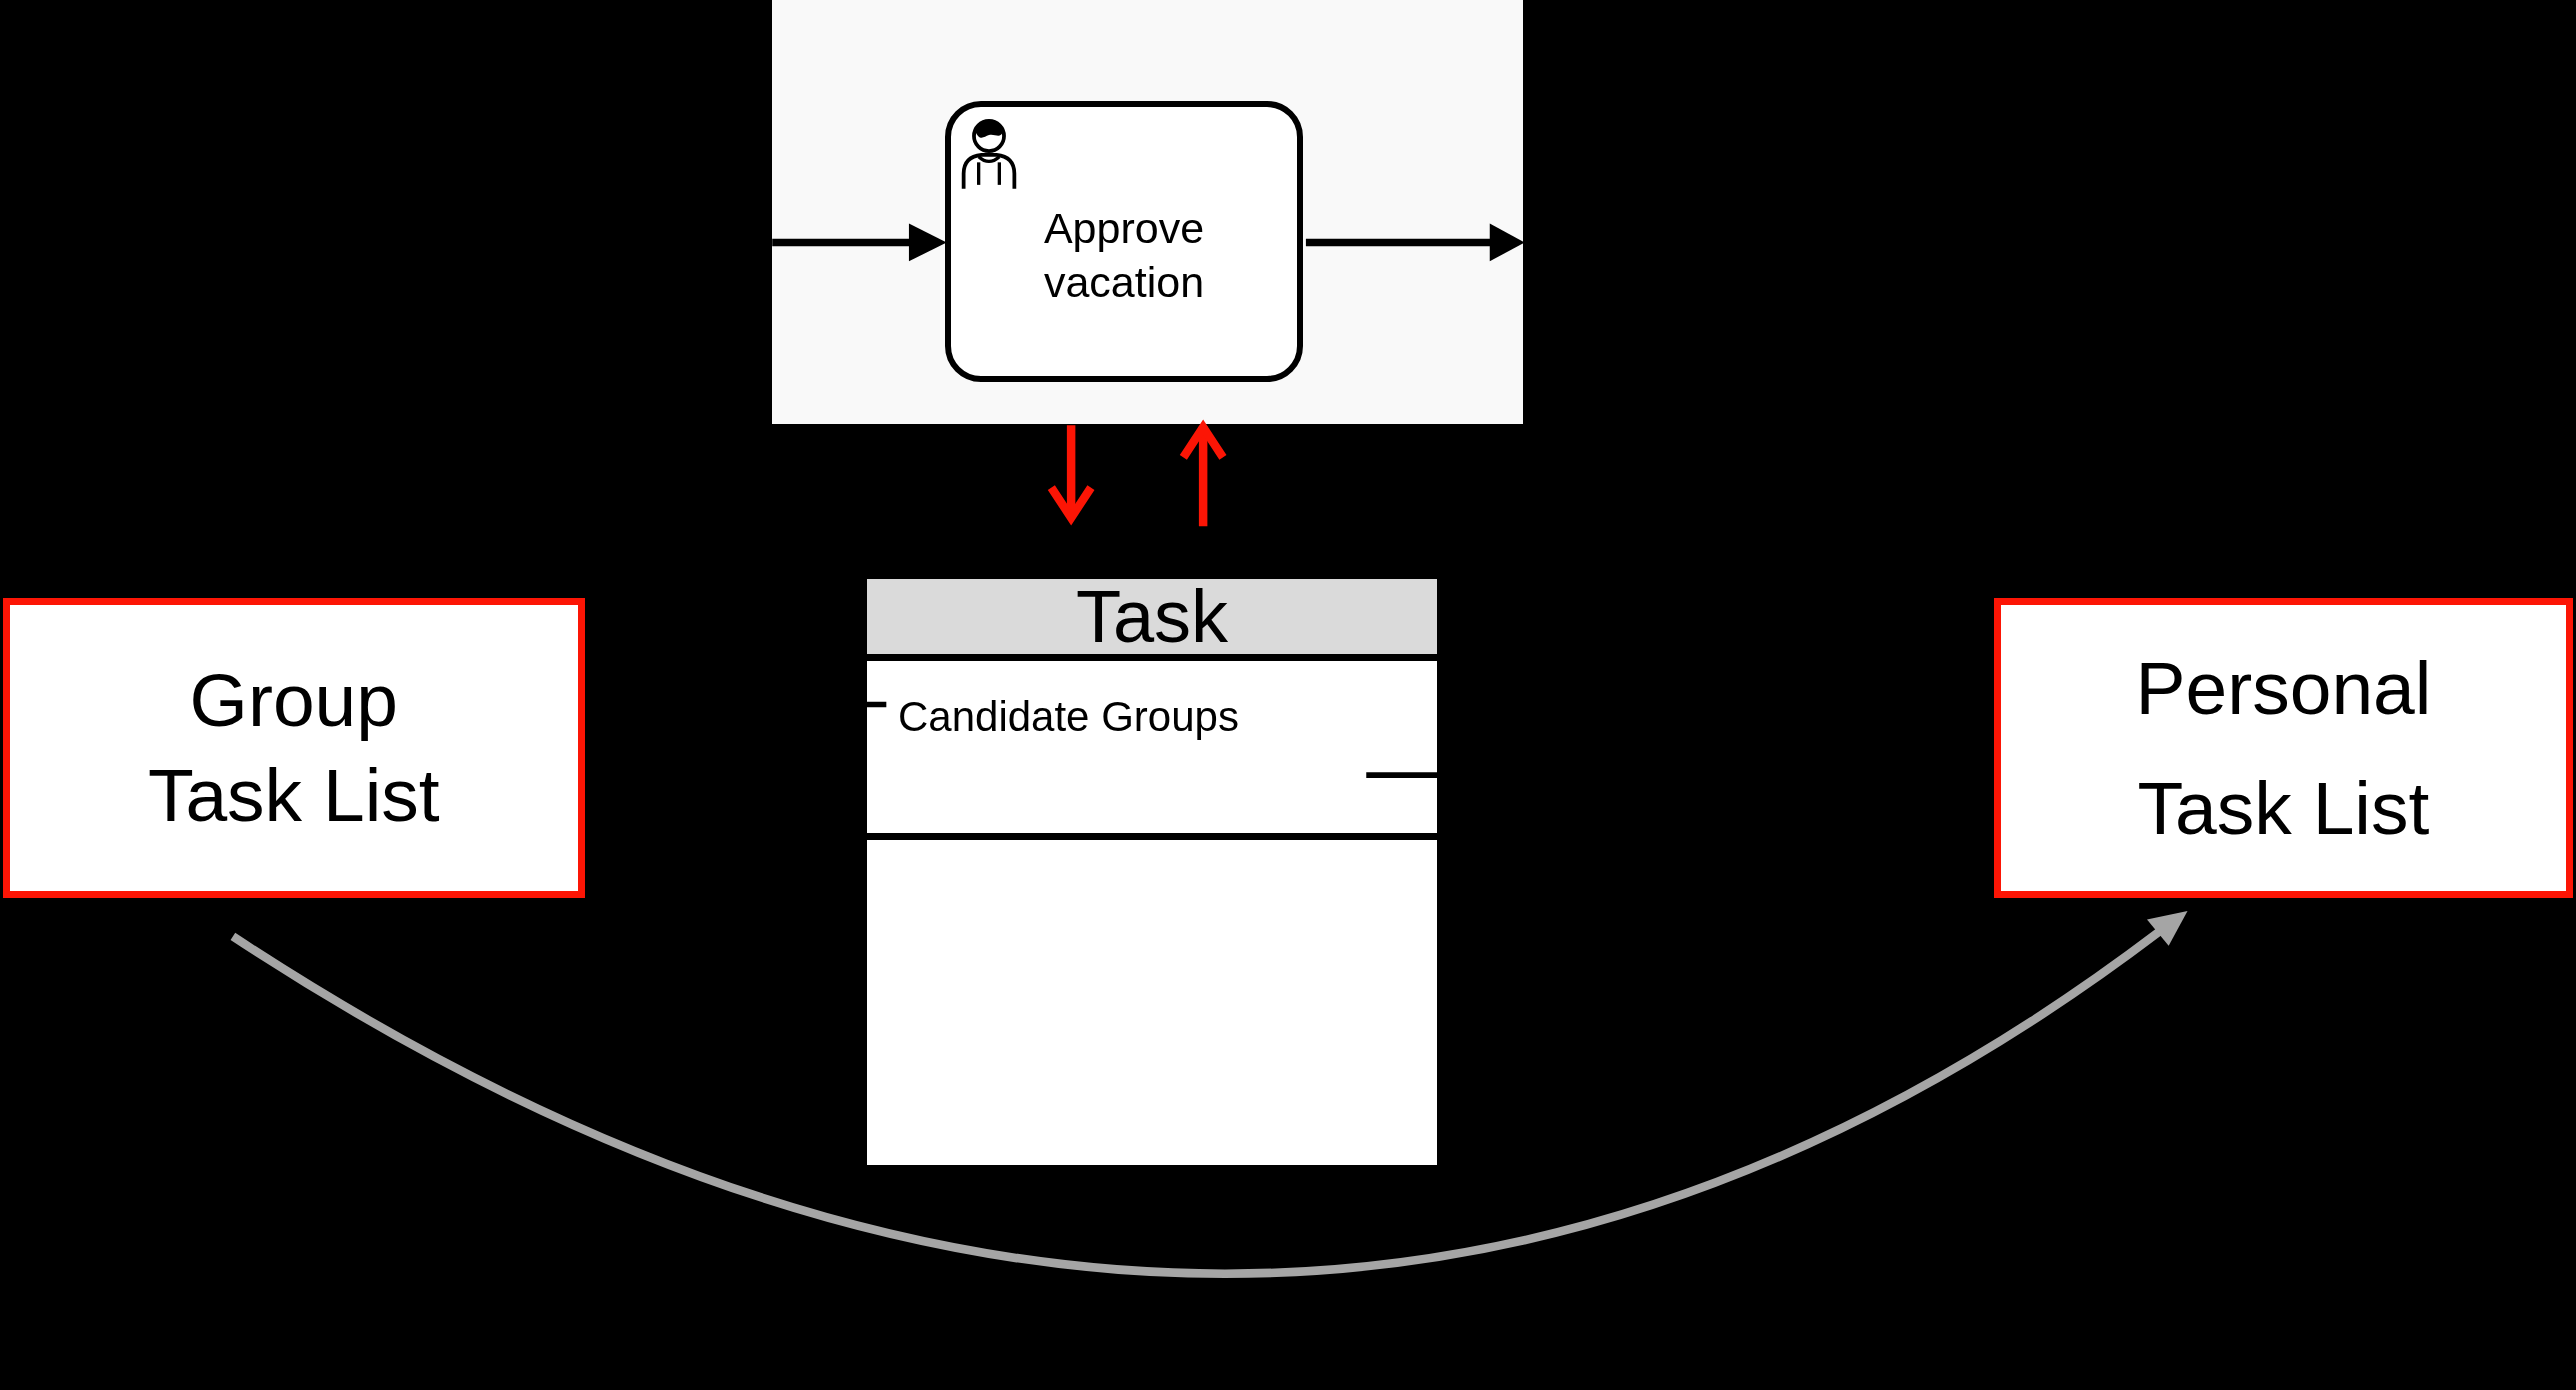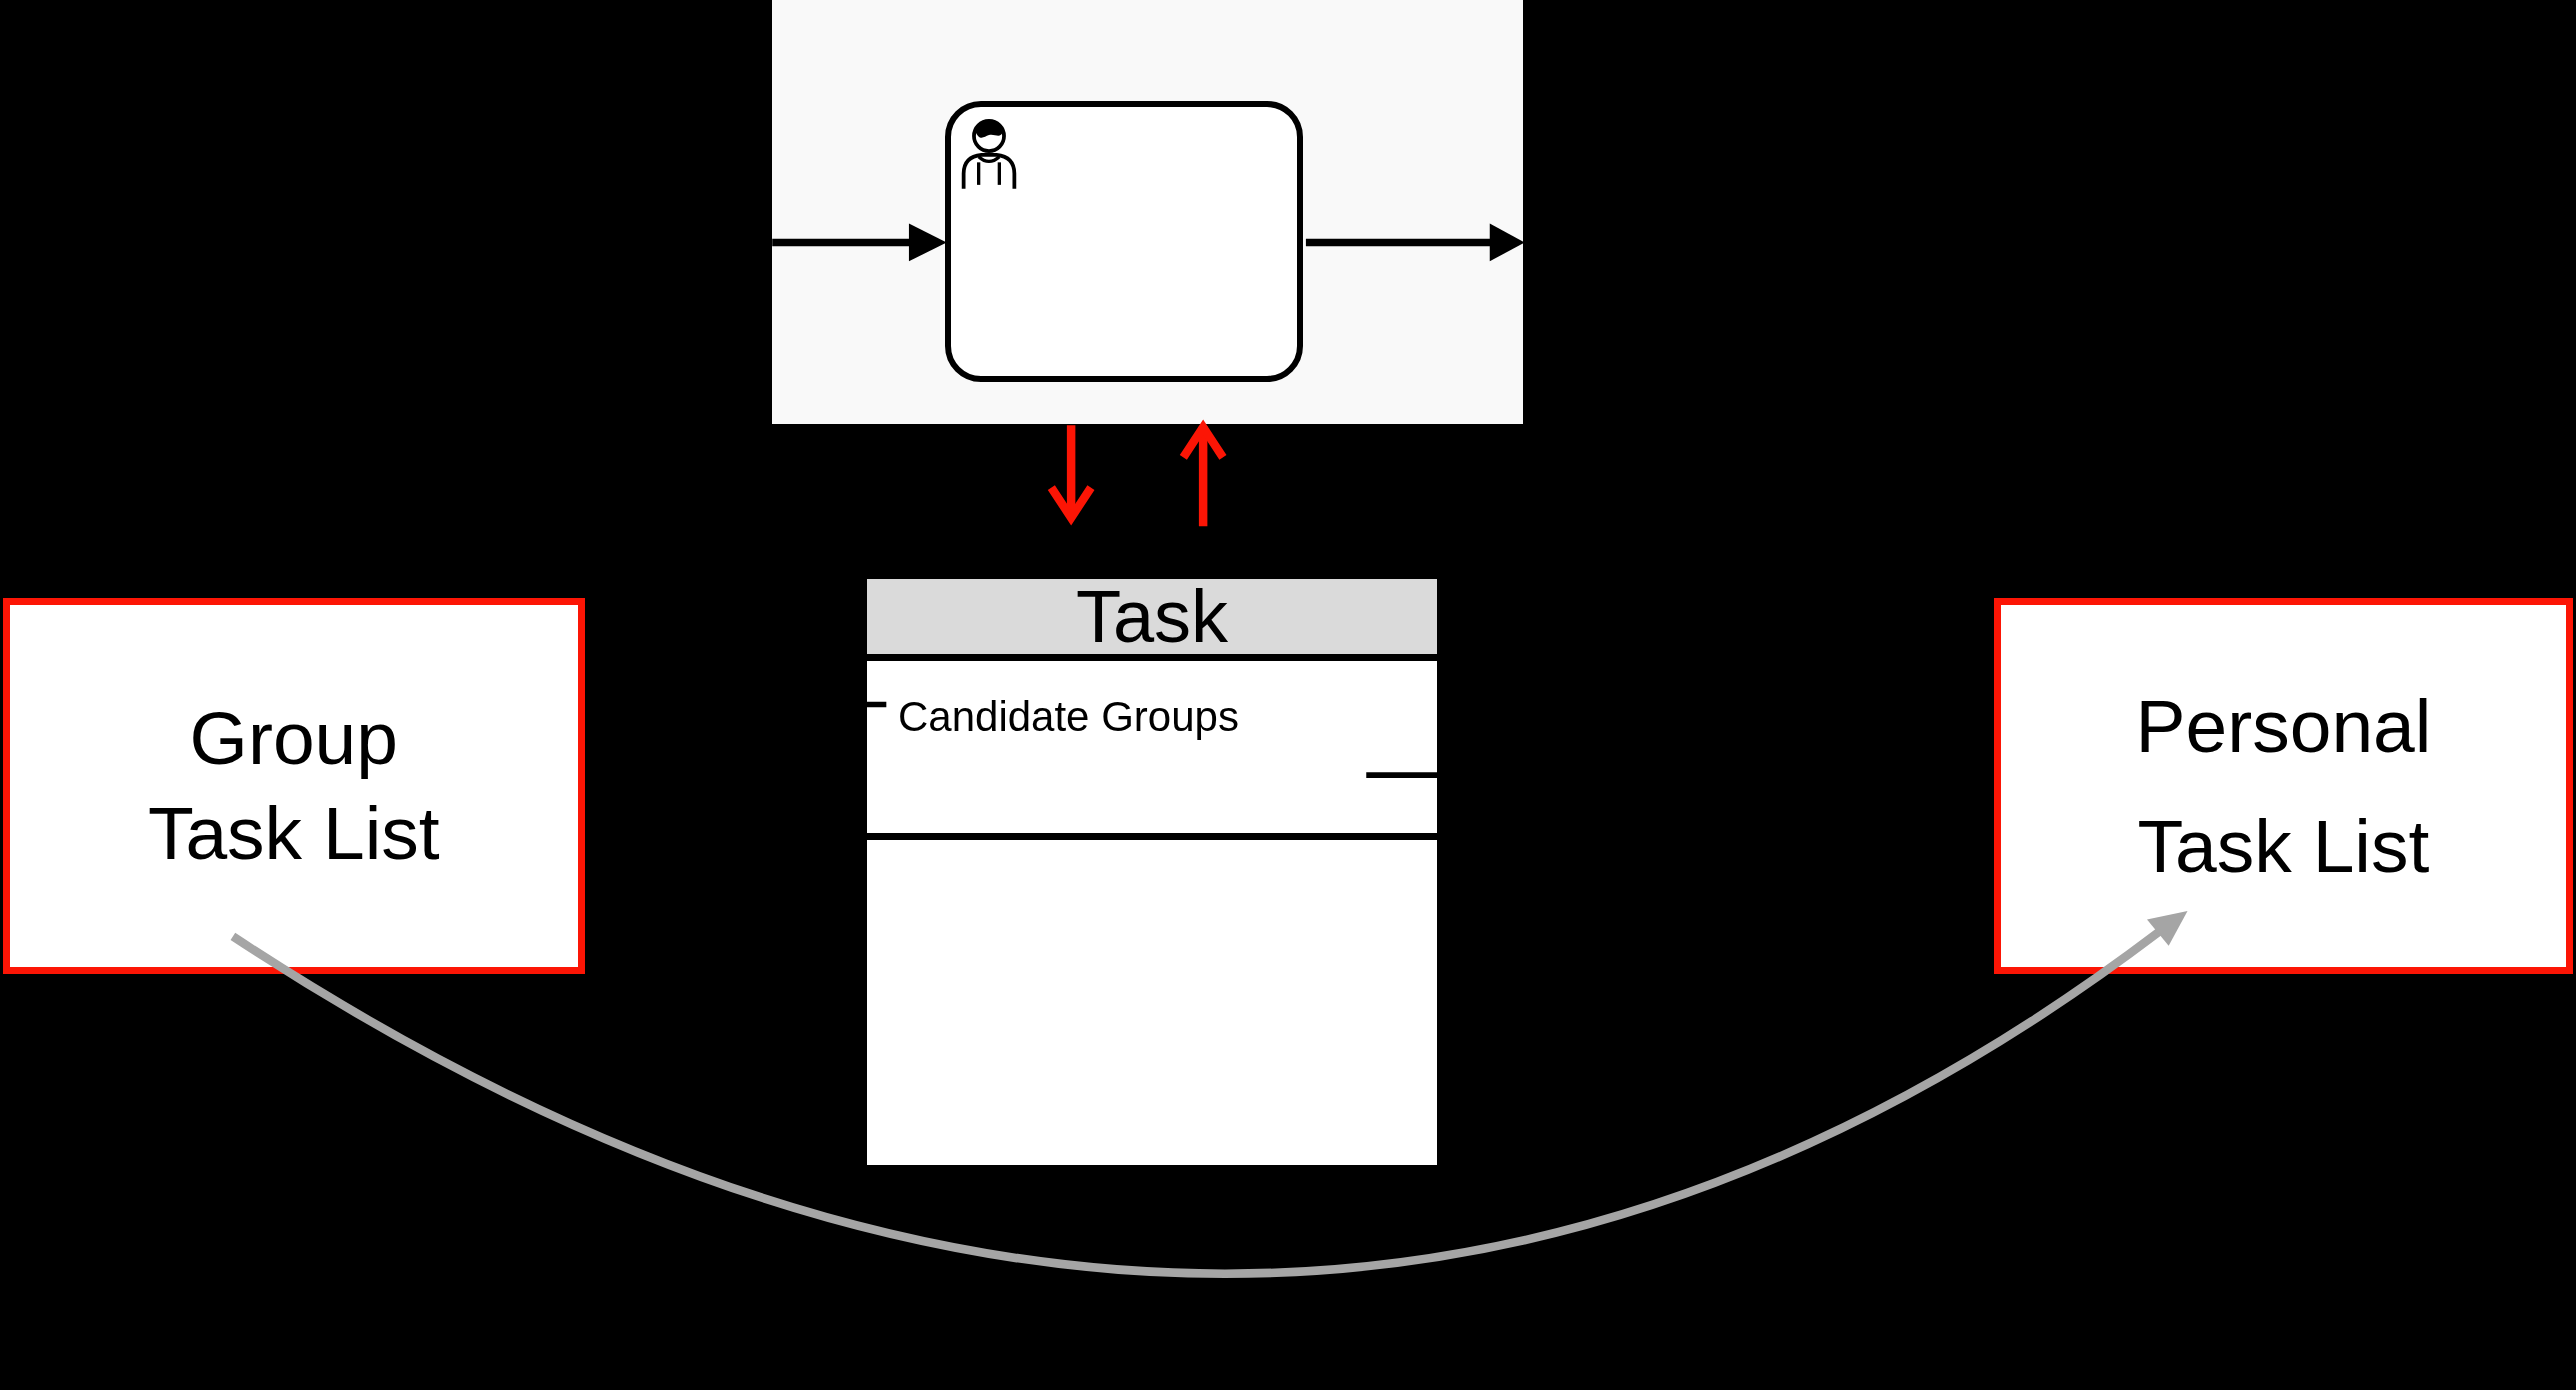--- a/index.html
+++ b/index.html
@@ -32,21 +32,21 @@
     height:75px;flex:0 0 75px;background:#dadada;border-bottom:7.5px solid #000;
     display:flex;align-items:center;justify-content:center;
     font-size:74px;line-height:75px;
   }
   .erd-attrs{
     flex:0 0 179px;box-sizing:border-box;border-bottom:7.5px solid #000;
     padding:28px 0 12px 31px;font-size:42px;line-height:56px;
   }
   .erd-empty{flex:1 1 auto;background:#ffffff;}
   .list-box{
-    position:absolute;box-sizing:border-box;top:598px;height:376px;
+    position:absolute;box-sizing:border-box;top:598px;height:300px;
     background:#ffffff;border:7.5px solid #fc1505;
     display:flex;flex-direction:column;align-items:center;justify-content:center;
     text-align:center;font-size:75px;line-height:95px;
   }
   .list-box.group{left:2.8px;width:582px;}
   .list-box.personal{left:1994px;width:579px;gap:25px;}
   .overlay{
     position:absolute;left:0;top:0;width:2576px;height:1391px;
     pointer-events:none;
   }
@@ -57,20 +57,24 @@
 <div class="panel">
   <div class="task-box">
     <svg class="user-icon" viewBox="0 0 66 78">
       <circle cx="33" cy="22" r="16" fill="#fff" stroke="#000" stroke-width="4"></circle>
       <path d="M18,16 A16,16 0 0 1 48,17 C45,26 39,19 33,21 C27,23 23,28 18,16 Z" fill="#000"></path>
       <path d="M6,78 L6,62 Q6,44 25,42 L41,42 Q60,44 60,62 L60,78" fill="#fff" stroke="#000" stroke-width="4"></path>
       <path d="M22,44 Q33,54 44,44" fill="none" stroke="#000" stroke-width="3.5"></path>
       <line x1="22" y1="50" x2="22" y2="74" stroke="#000" stroke-width="3.5"></line>
       <line x1="44" y1="50" x2="44" y2="74" stroke="#000" stroke-width="3.5"></line>
     </svg>
+    <div class="label">
+      <div>Approve</div>
+      <div>vacation</div>
+    </div>
   </div>
 </div>
 
 <div class="erd">
   <div class="erd-header">Task</div>
   <div class="erd-attrs">
     <div>Candidate Groups</div>
   </div>
   <div class="erd-empty"></div>
 </div>

